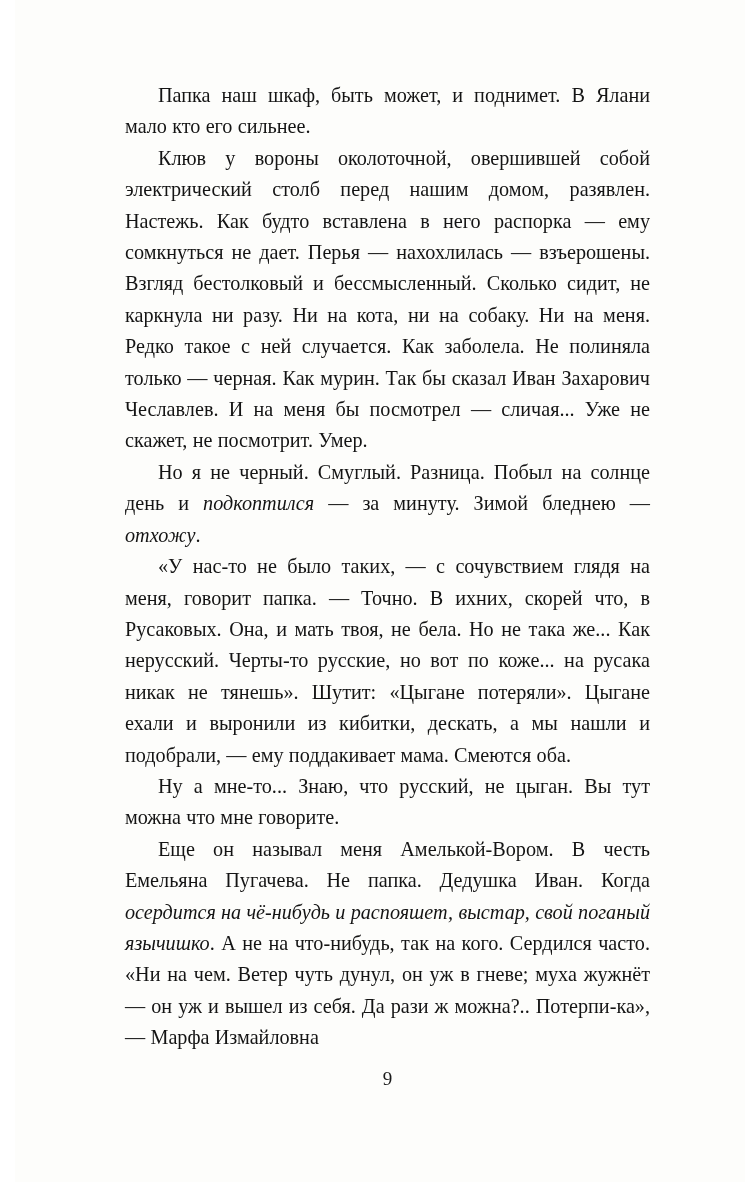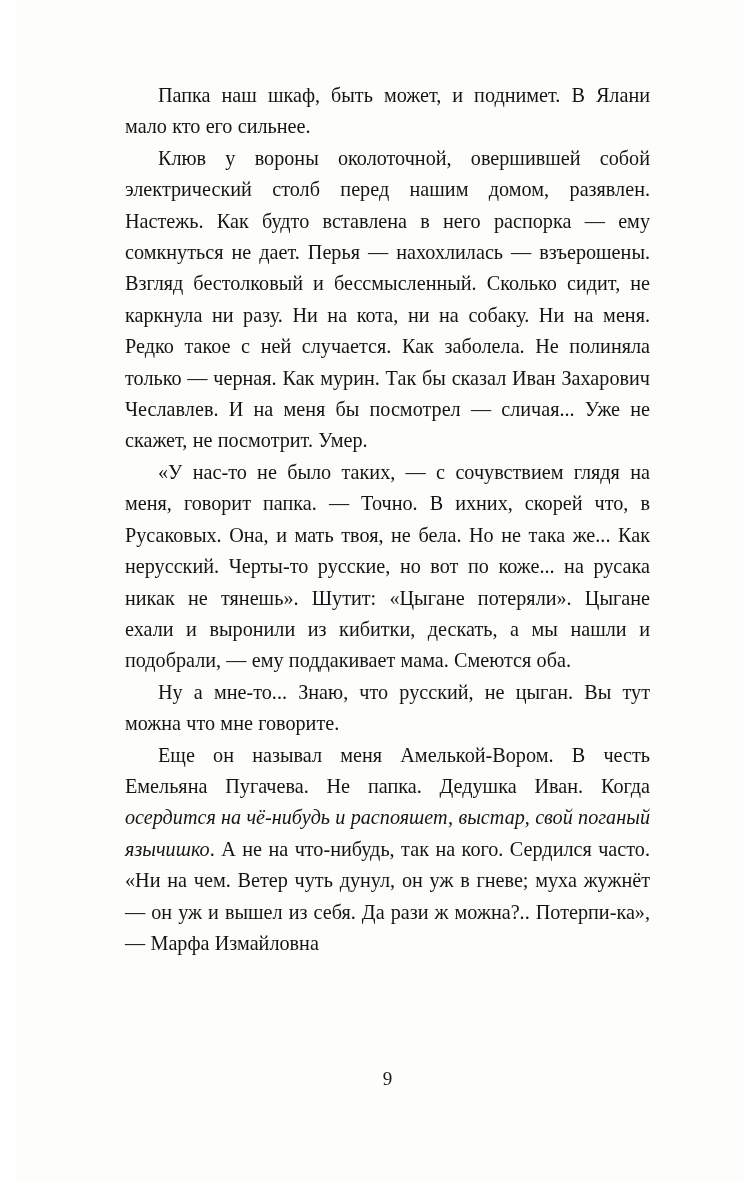--- a/index.html
+++ b/index.html
@@ -54,18 +54,19 @@
     font-style: italic;
   }
 </style>
 </head>
 <body>
 
 <div class="page">
   <div class="text-column" id="text-column">
       <p class="para"><span>Папка наш шкаф, быть может, и поднимет. В Ялани мало кто его сильнее.</span></p>
       <p class="para"><span>Клюв у вороны околоточной, овершившей собой электрический столб перед нашим домом, разявлен. Настежь. Как будто вставлена в него распорка — ему сомкнуться не дает. Перья — нахохлилась — взъерошены. Взгляд бестолковый и бессмысленный. Сколько сидит, не каркнула ни разу. Ни на кота, ни на собаку. Ни на меня. Редко такое с ней случается. Как заболела. Не полиняла только — черная. Как мурин. Так бы сказал Иван Захарович Чеславлев. И на меня бы посмотрел — сличая... Уже не скажет, не посмотрит. Умер.</span></p>
+      <p class="para"><span>Но я не черный. Смуглый. Разница. Побыл на солнце день и </span><em>подкоптился</em><span> — за минуту. Зимой бледнею — </span><em>отхожу</em><span>.</span></p>
       <p class="para"><span>«У нас-то не было таких, — с сочувствием глядя на меня, говорит папка. — Точно. В ихних, скорей что, в Русаковых. Она, и мать твоя, не бела. Но не така же... Как нерусский. Черты-то русские, но вот по коже... на русака никак не тянешь». Шутит: «Цыгане потеряли». Цыгане ехали и выронили из кибитки, дескать, а мы нашли и подобрали, — ему поддакивает мама. Смеются оба.</span></p>
       <p class="para"><span>Ну а мне-то... Знаю, что русский, не цыган. Вы тут можна что мне говорите.</span></p>
       <p class="para"><span>Еще он называл меня Амелькой-Вором. В честь Емельяна Пугачева. Не папка. Дедушка Иван. Когда </span><em>осердится на чё-нибудь и распояшет, выстар, свой поганый язычишко</em><span>. А не на что-нибудь, так на кого. Сердился часто. «Ни на чем. Ветер чуть дунул, он уж в гневе; муха жужнёт — он уж и вышел из себя. Да рази ж можна?.. Потерпи-ка», — Марфа Измайловна</span></p>
     </div>
   <div class="page-number">9</div>
 </div>
 
 </body></html>

